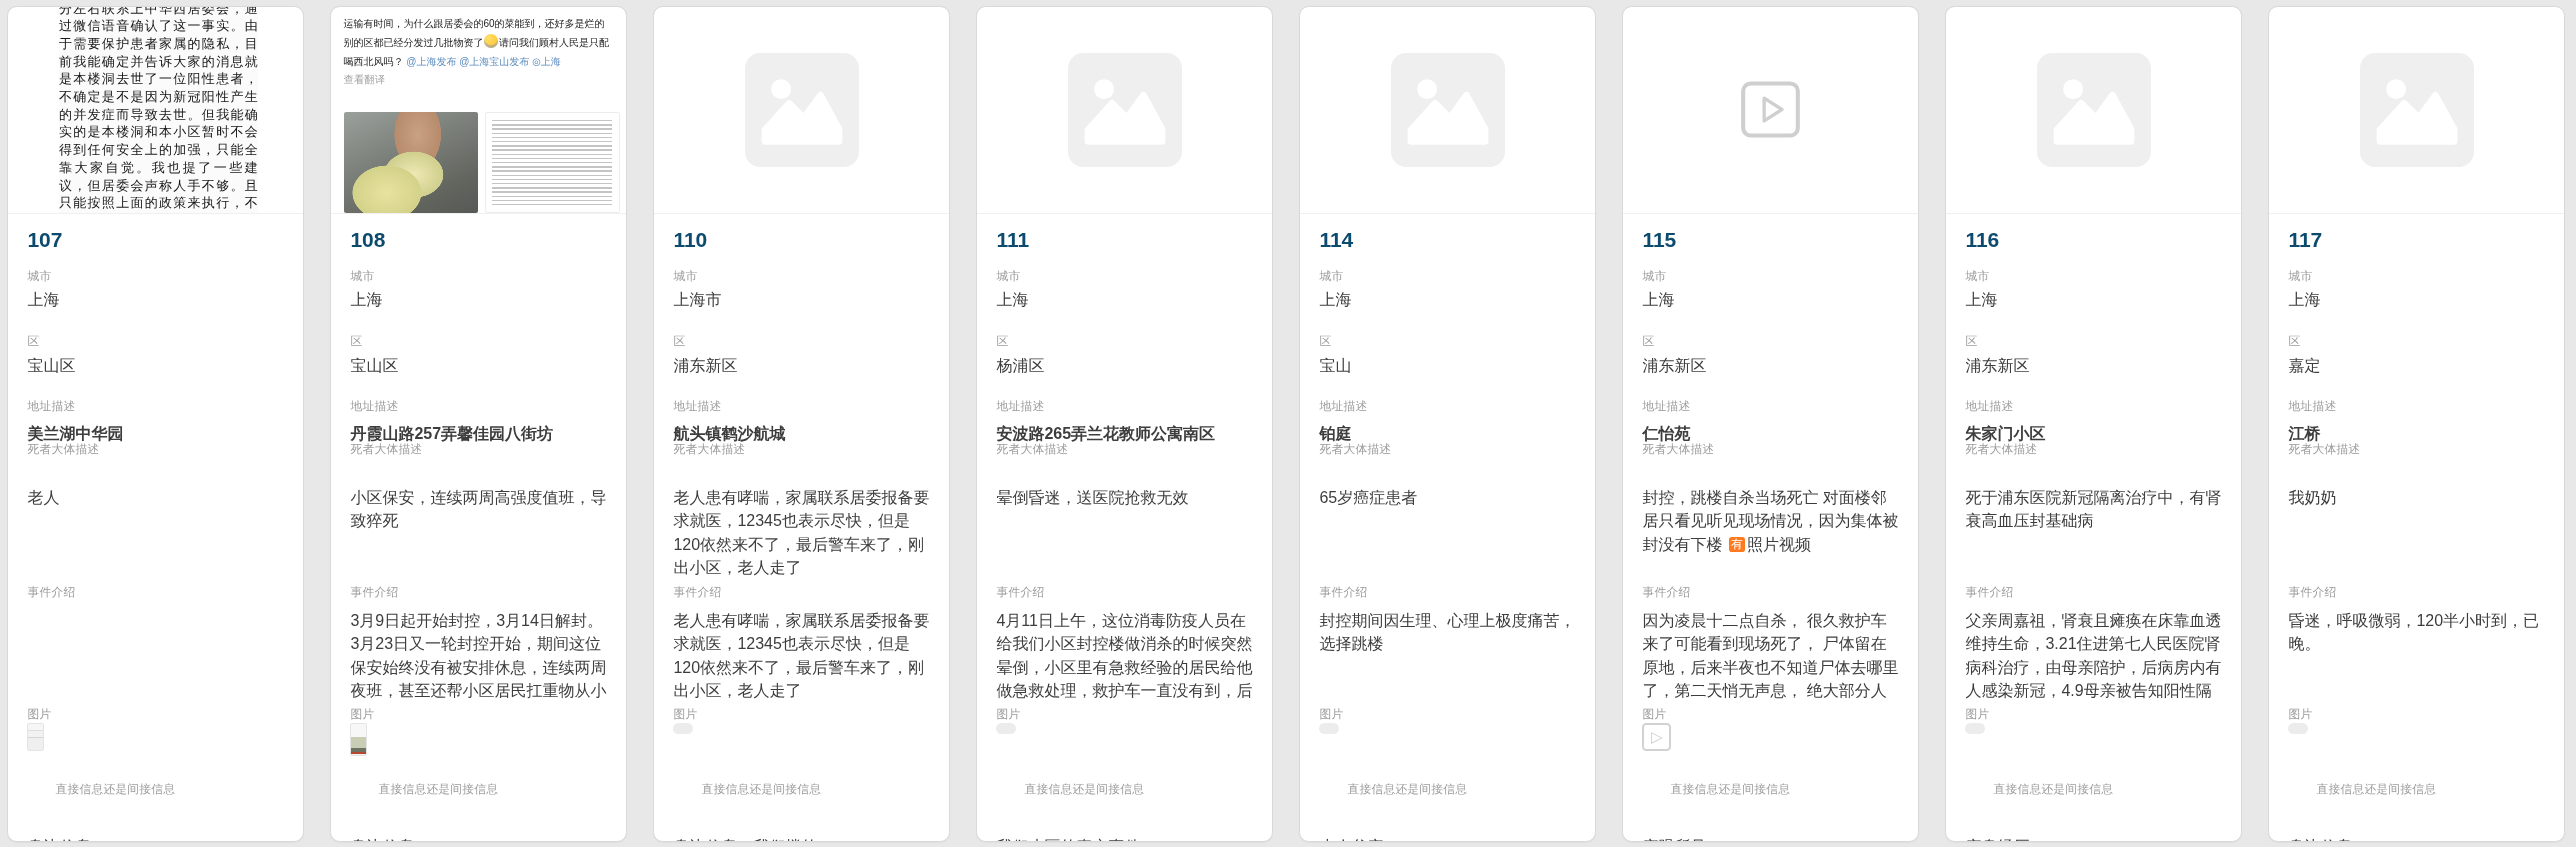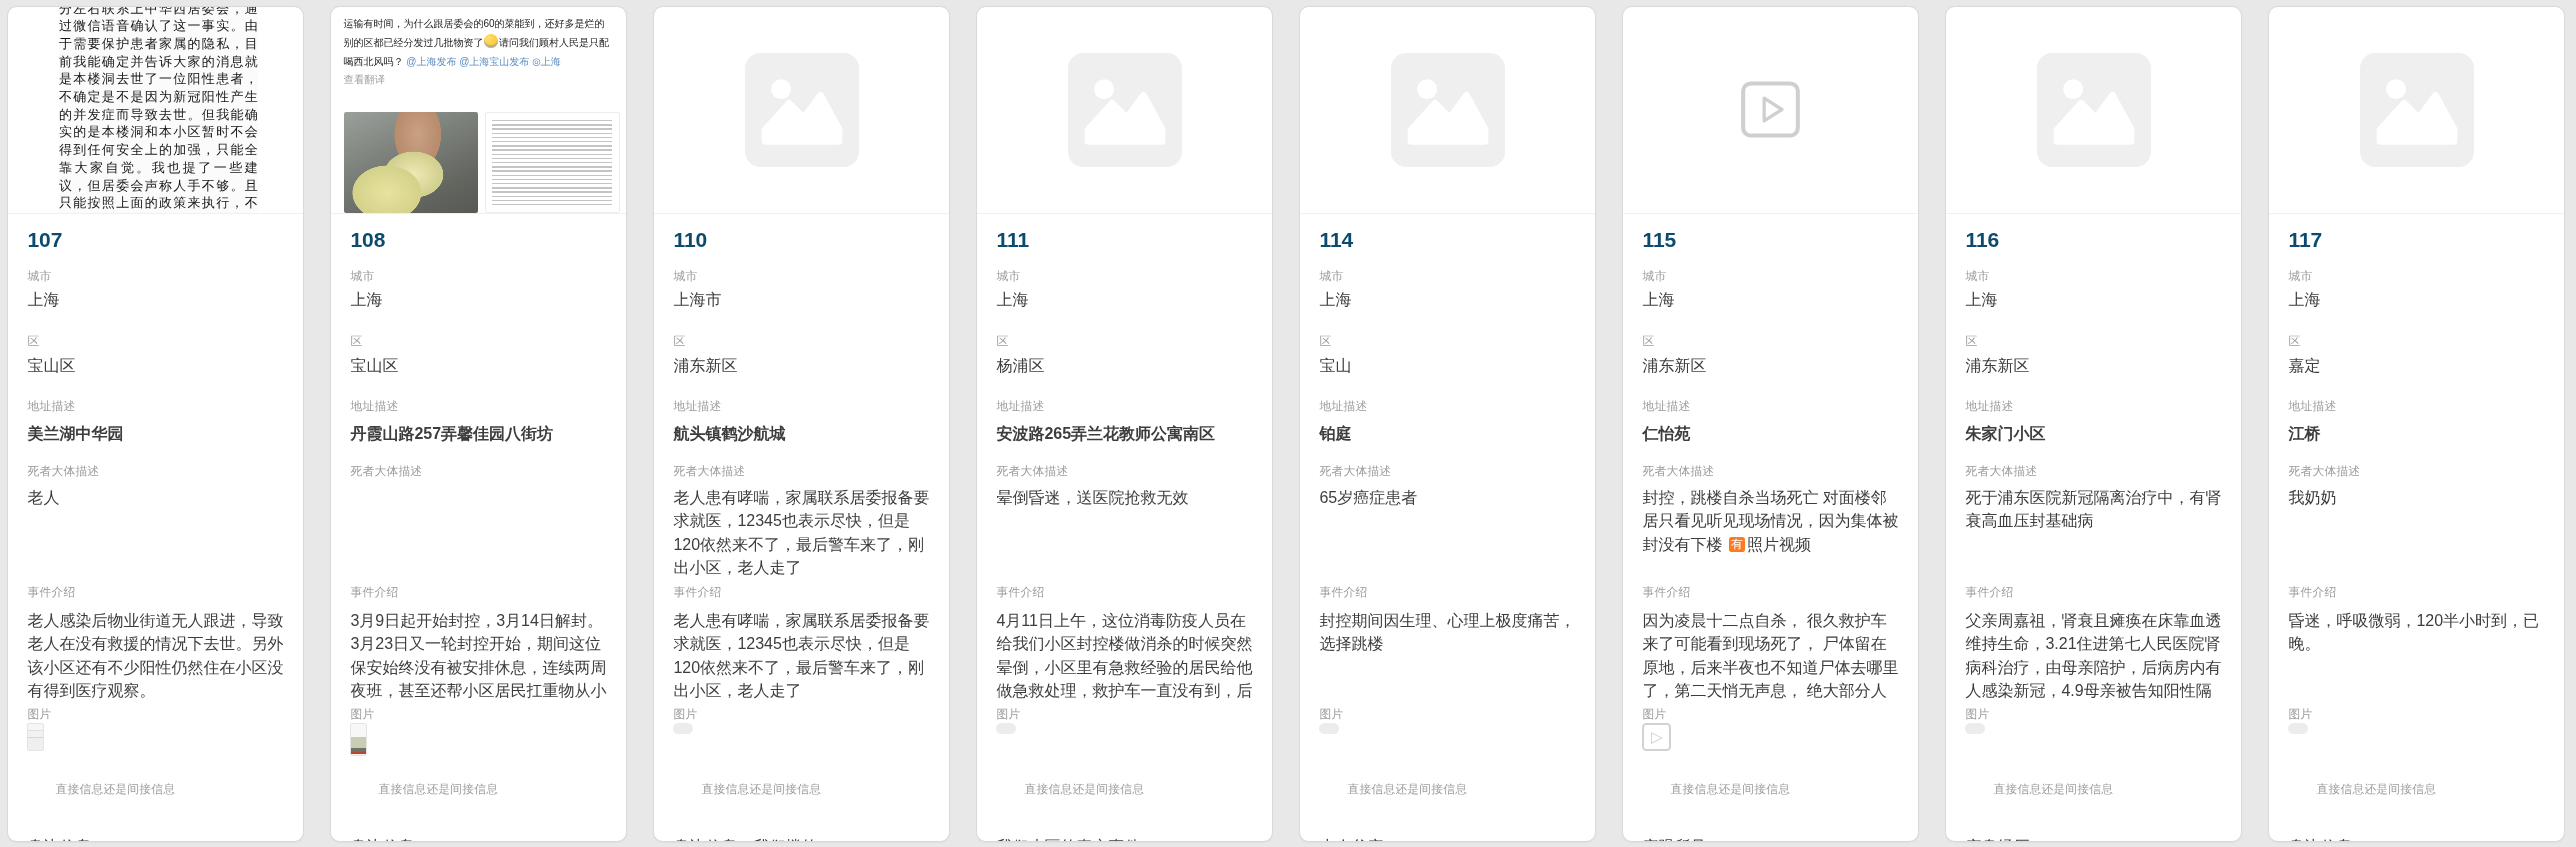--- a/index.html
+++ b/index.html
@@ -45,21 +45,21 @@
   }
   .ph-svg { width:114px; height:114px; }
   .play-svg { width:61px; height:59px; }
   
   .card-number { position:absolute; left:19.4px; top:221px; font-size:21px; font-weight:600; color:#0c4a6e; }
   .label { position:absolute; left:19.4px; font-size:11.8px; color:#9c9c9c; letter-spacing:0.2px; }
   .value { position:absolute; left:19.4px; width:259px; font-size:16px; line-height:23.6px; color:#3d3d3d; }
   .lab-city { top:262px; }     .val-city { top:283px;font-family:Liberation Mono, monospace; }
   .lab-district { top:327px; } .val-district { top:347px; }
   .lab-address { top:392px; }  .val-address { top:415px;font-weight:bold; }
-  .lab-deceased { top:457px; } .val-deceased { top:479px; max-height:96px; overflow:hidden; }
+  .lab-deceased { top:435px; } .val-deceased { top:479px; max-height:96px; overflow:hidden; }
   .lab-event { top:578px; }    .val-event { top:602px; max-height:95px; overflow:hidden; }
   .lab-image { top:700px; }
   .lab-direct { top:775px;margin-left:28px; }  .val-direct { top:828px; }
   
   .thumb { position:absolute; left:19.4px; top:716px; }
   .thumb-pill { width:19.4px; height:11px; border-radius:5.5px; background:#ececec; }
   .thumb-screenshot { width:16.6px; height:28px; border-radius:2.1px; border:0.7px solid #e4e4e4;
       background:linear-gradient(to bottom, #f6f6f6 0 5.5px, #dedede 5.5px 7px, #f2f2f2 7px 12.5px, #d6d6d6 12.5px 14px, #efefef 14px 28px); }
   .thumb-screenshot2 { width:16.6px; height:33px; border-radius:2.1px; border:0.7px solid #e4e4e4;
       background:linear-gradient(to bottom, #f7f7f7 0 12.5px, #c9cdb4 12.5px 23.6px, #6d7263 23.6px 28px, #b8472f 28px 30px, #f1f1f1 30px 33px); }
@@ -92,21 +92,20 @@
     <div class="label lab-district">区</div>
     <div class="value val-district">宝山区</div>
 
     <div class="label lab-address">地址描述</div>
     <div class="value val-address">美兰湖中华园</div>
 
     <div class="label lab-deceased">死者大体描述</div>
     <div class="value val-deceased">老人</div>
 
     <div class="label lab-event">事件介绍</div>
-    <div class="value val-event">老人感染后物业街道无人跟进，导致老人在没有救援的情况下去世。另外该小区还有不少阳性仍然住在小区没有得到医疗观察。</div>
 
     <div class="label lab-image">图片</div>
     <div class="thumb thumb-screenshot"></div>
 
     <div class="label lab-direct">直接信息还是间接信息</div>
     <div class="value val-direct">身边信息</div>
   </article>
 
   <article class="card">
 
@@ -129,20 +128,21 @@
     <div class="label lab-city">城市</div>
     <div class="value val-city">上海</div>
 
     <div class="label lab-district">区</div>
     <div class="value val-district">宝山区</div>
 
     <div class="label lab-address">地址描述</div>
     <div class="value val-address">丹霞山路257弄馨佳园八街坊</div>
 
     <div class="label lab-deceased">死者大体描述</div>
+    <div class="value val-deceased">小区保安，连续两周高强度值班，导致猝死</div>
 
     <div class="label lab-event">事件介绍</div>
     <div class="value val-event">3月9日起开始封控，3月14日解封。3月23日又一轮封控开始，期间这位保安始终没有被安排休息，连续两周夜班，甚至还帮小区居民扛重物从小区...</div>
 
     <div class="label lab-image">图片</div>
     <div class="thumb thumb-screenshot2"></div>
 
     <div class="label lab-direct">直接信息还是间接信息</div>
     <div class="value val-direct">身边信息</div>
   </article>

